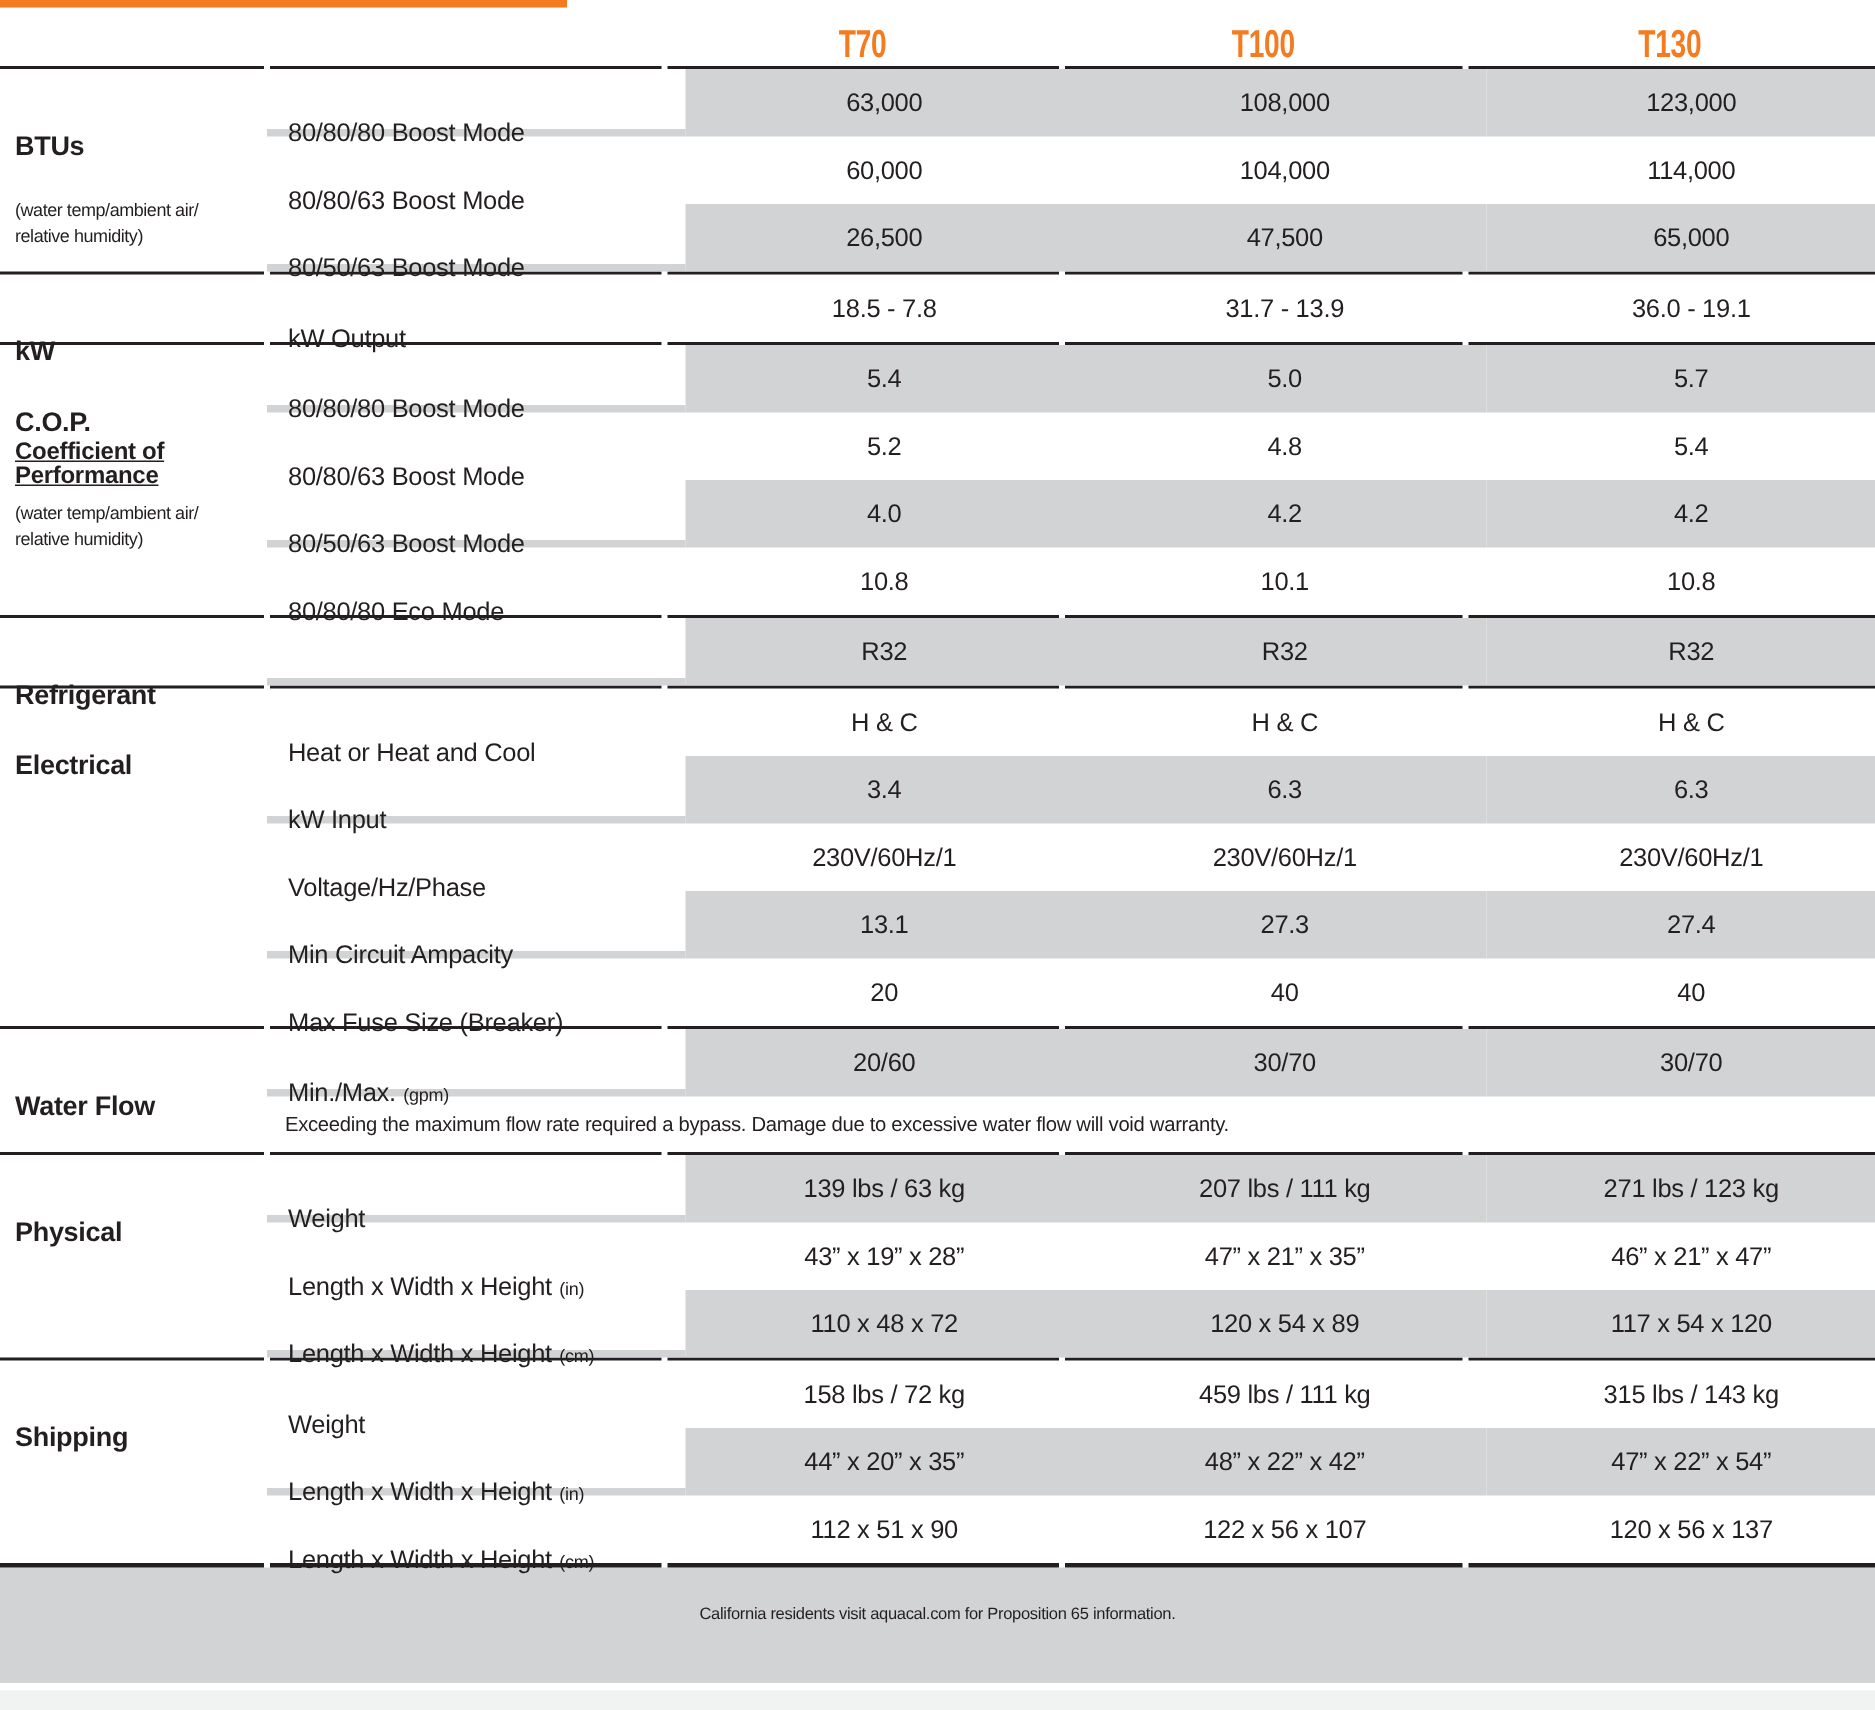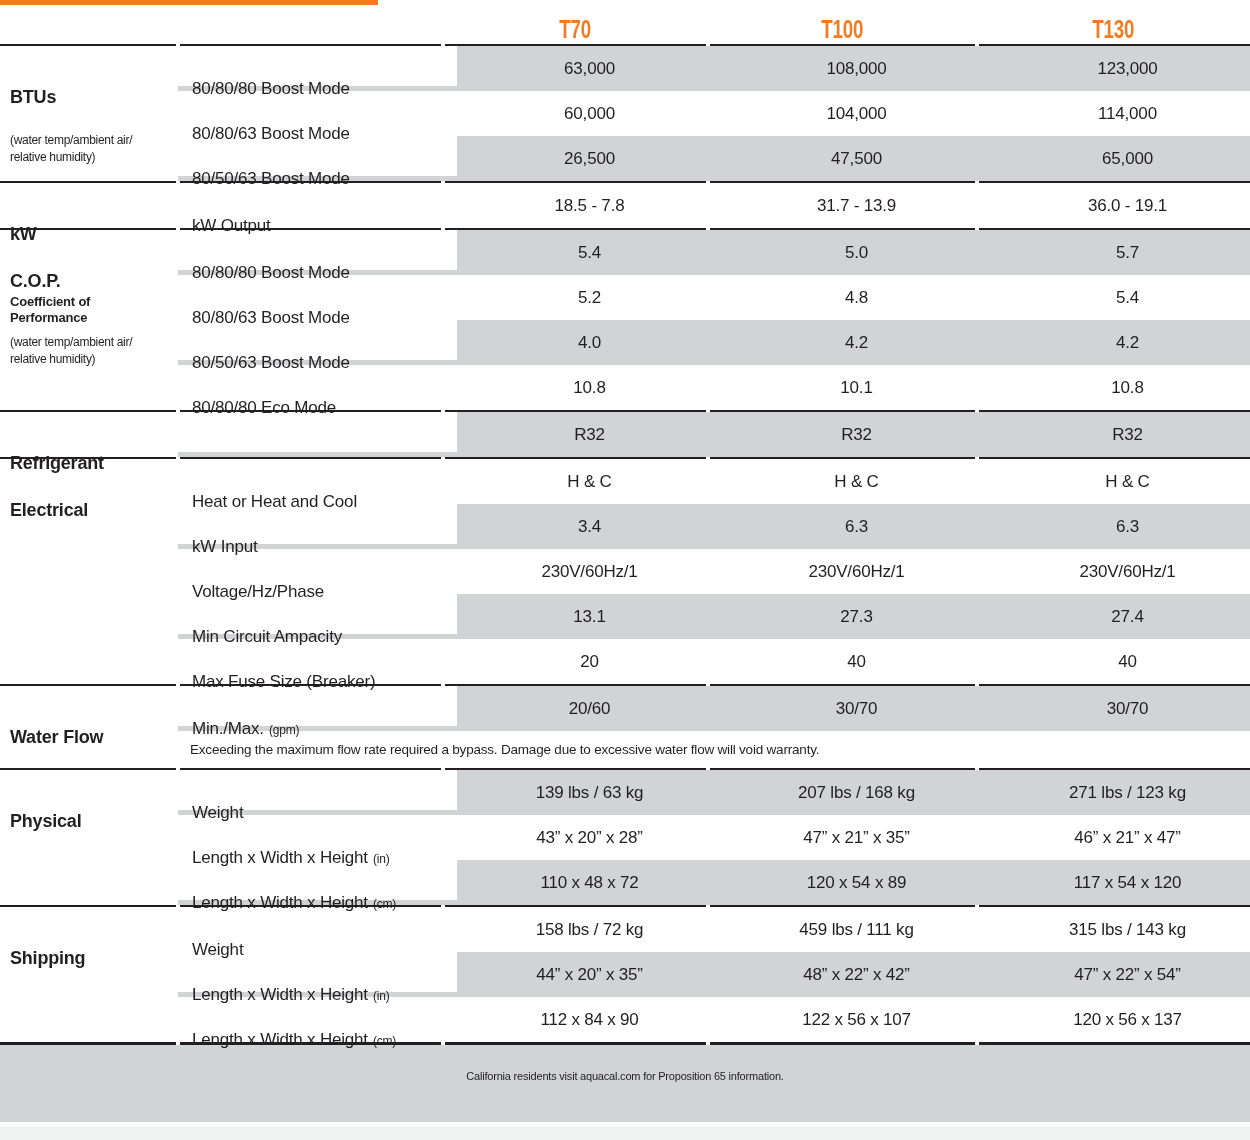--- a/index.html
+++ b/index.html
@@ -63,21 +63,21 @@
 
   .note-row{height:37px;display:flex;align-items:center;}
   .note-row .txt{margin-left:190px;font-size:13.5px;}
 
   
   .catblock{
     position:absolute;left:0;top:0;width:178px;
     padding:11px 8px 0 10px;box-sizing:border-box;margin-top:30px;
   }
   .cat-title{font-weight:bold;font-size:18px;line-height:21px;}
-  .cat-sub{font-weight:bold;font-size:13px;line-height:16px;margin-top:2px;}
+  .cat-sub{font-weight:bold;font-size:16px;line-height:16px;margin-top:2px;text-decoration:underline;}
   .cat-note{font-size:12px;line-height:17px;margin-top:24px;letter-spacing:-0.3px;}
   .cat-note.tight{margin-top:8px;}
 
   
   .footer-box{
     width:1250px;height:77px;background:var(--shade);
     display:flex;flex-direction:column;align-items:center;justify-content:flex-start;
     box-sizing:border-box;padding-top:15px;
   }
   .footer-line1{font-size:19px;line-height:24px;}
@@ -399,30 +399,30 @@
           <b></b>
         </div>
       </div>
       <div class="section">
         <div class="row shaded">
           <div class="cell c1"></div>
           <div class="cell lbl c2">
             <span>Weight</span>
           </div>
           <div class="cell val c3">139 lbs / 63 kg</div>
-          <div class="cell val c4">207 lbs / 168 kg</div>
+          <div class="cell val c4">207 lbs / 111 kg</div>
           <div class="cell val c5">271 lbs / 123 kg</div>
         </div>
         <div class="row">
           <div class="cell c1"></div>
           <div class="cell lbl c2">
             <span>Length x Width x Height</span>
             <span class="sfx">(in)</span>
           </div>
-          <div class="cell val c3">43” x 20” x 28”</div>
+          <div class="cell val c3">43” x 19” x 28”</div>
           <div class="cell val c4">47” x 21” x 35”</div>
           <div class="cell val c5">46” x 21” x 47”</div>
         </div>
         <div class="row shaded">
           <div class="cell c1"></div>
           <div class="cell lbl c2">
             <span>Length x Width x Height</span>
             <span class="sfx">(cm)</span>
           </div>
           <div class="cell val c3">110 x 48 x 72</div>
@@ -469,21 +469,21 @@
           <div class="cell val c3">44” x 20” x 35”</div>
           <div class="cell val c4">48” x 22” x 42”</div>
           <div class="cell val c5">47” x 22” x 54”</div>
         </div>
         <div class="row">
           <div class="cell c1"></div>
           <div class="cell lbl c2">
             <span>Length x Width x Height</span>
             <span class="sfx">(cm)</span>
           </div>
-          <div class="cell val c3">112 x 84 x 90</div>
+          <div class="cell val c3">112 x 51 x 90</div>
           <div class="cell val c4">122 x 56 x 107</div>
           <div class="cell val c5">120 x 56 x 137</div>
         </div>
         <div class="catblock">
           <div class="cat-title">Shipping</div>
         </div>
       </div>
     </div>
 
   <div class="sep-row thick">

